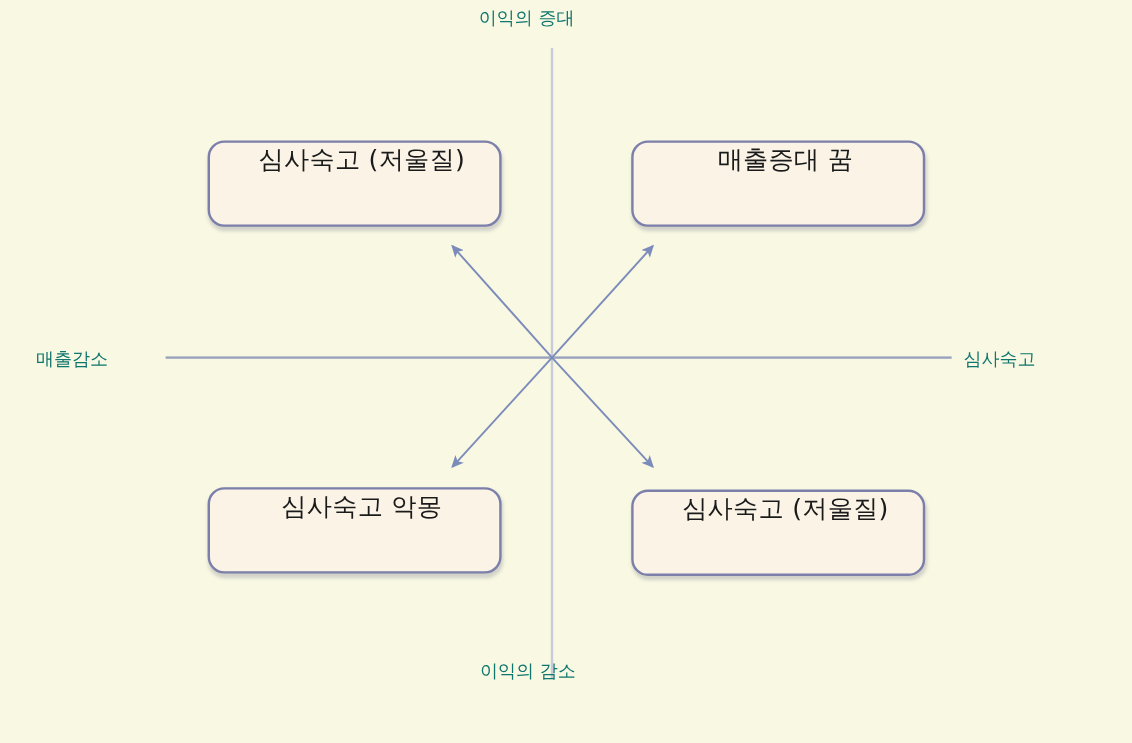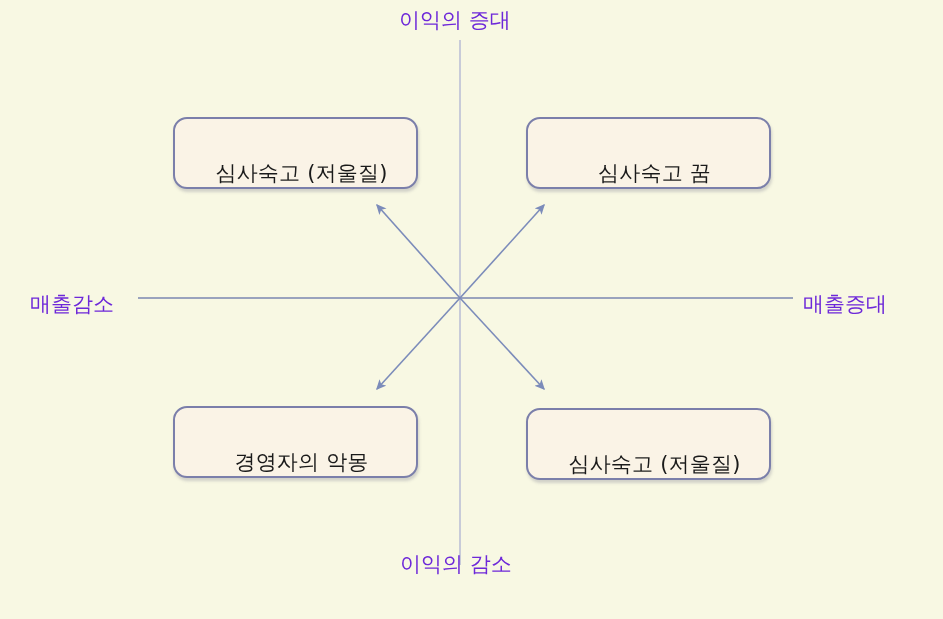--- a/index.html
+++ b/index.html
@@ -52,41 +52,41 @@
   
   .qbox {
     position: absolute;
     width: 245px;
     height: 72px;
     box-sizing: border-box;
     background: #faf3e6;
     border: 2px solid #7b7faa;
     border-radius: 14px;
     display: flex;
-    align-items: flex-end;
+    align-items: flex-start;
     justify-content: center;
     box-shadow: 1px 3px 3px rgba(120,120,140,0.30);
     padding-left: 12px;
   }
   .qbox-label {
     font-size: 21px;
     color: #1a1a1a;
     letter-spacing: 0.2px;
     white-space: nowrap;
   }
   #box-tl { left: 173px; top: 117px; }
   #box-tr { left: 526px; top: 117px; }
   #box-bl { left: 173px; top: 406px; }
   #box-br { left: 526px; top: 408px; }
 
   
   .axis-label {
     position: absolute;
-    font-size: 21px;
-    color: #6d28d9;
+    font-size: 15px;
+    color: #0f766e;
     white-space: nowrap;
   }
   #label-top    { left: 399px; top: 6px; }
   #label-bottom { left: 400px; top: 550px; }
   #label-left   { left: 30px;  top: 290px; text-align: right; }
   #label-right  { left: 803px; top: 290px; }
 </style>
 </head>
 <body>
 
@@ -105,29 +105,29 @@
     <line x1="460" y1="298" x2="544" y2="205" stroke="#7c8cba" stroke-width="1.6" marker-end="url(#ah)"></line>
     <line x1="460" y1="298" x2="377" y2="389" stroke="#7c8cba" stroke-width="1.6" marker-end="url(#ah)"></line>
     <line x1="460" y1="298" x2="544" y2="389" stroke="#7c8cba" stroke-width="1.6" marker-end="url(#ah)"></line>
   </svg>
 
   <div class="qbox" id="box-tl">
     <span class="qbox-label">심사숙고 (저울질)</span>
   </div>
 
   <div class="qbox" id="box-tr">
-    <span class="qbox-label">심사숙고 꿈</span>
+    <span class="qbox-label">매출증대 꿈</span>
   </div>
 
   <div class="qbox" id="box-bl">
-    <span class="qbox-label">경영자의 악몽</span>
+    <span class="qbox-label">심사숙고 악몽</span>
   </div>
 
   <div class="qbox" id="box-br">
     <span class="qbox-label">심사숙고 (저울질)</span>
   </div>
 
   <div class="axis-label" id="label-top">이익의 증대</div>
   <div class="axis-label" id="label-bottom">이익의 감소</div>
   <div class="axis-label" id="label-left">매출감소</div>
-  <div class="axis-label" id="label-right">매출증대</div>
+  <div class="axis-label" id="label-right">심사숙고</div>
 
 </div>
 
 </body></html>

